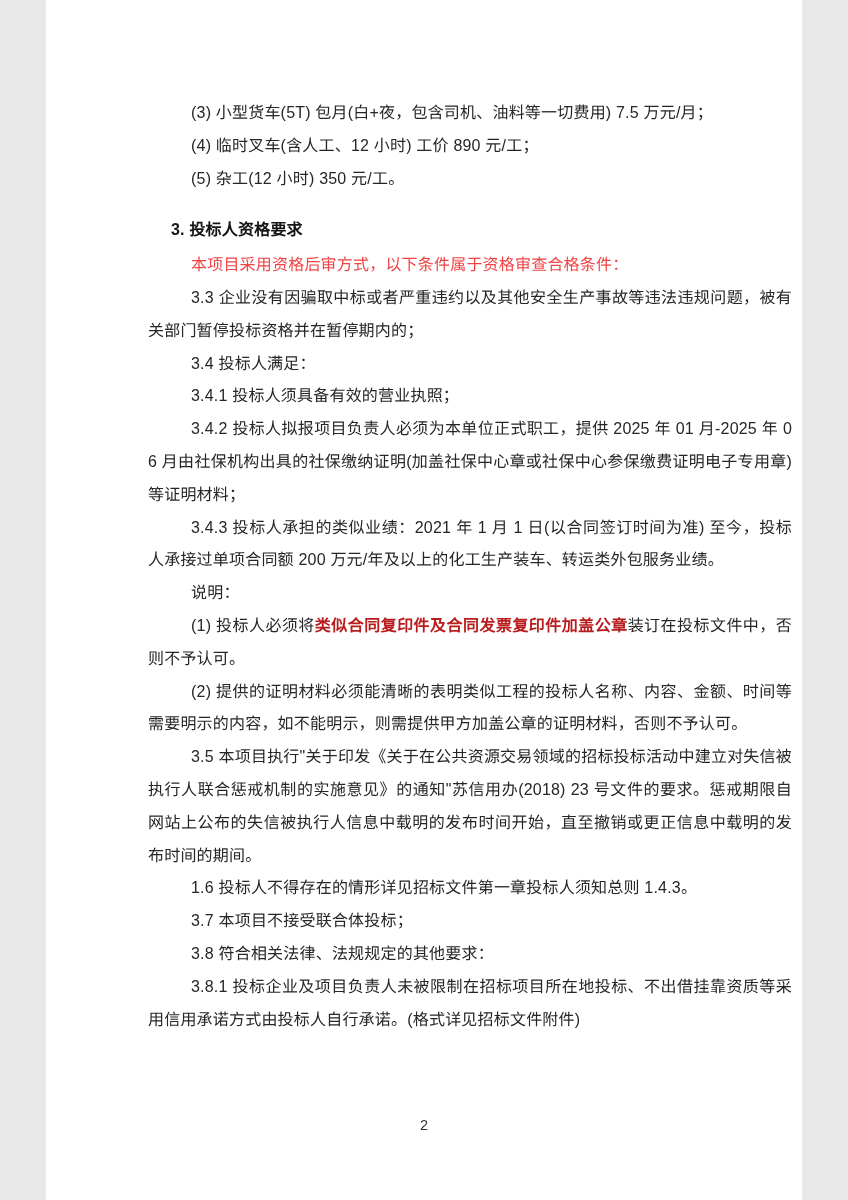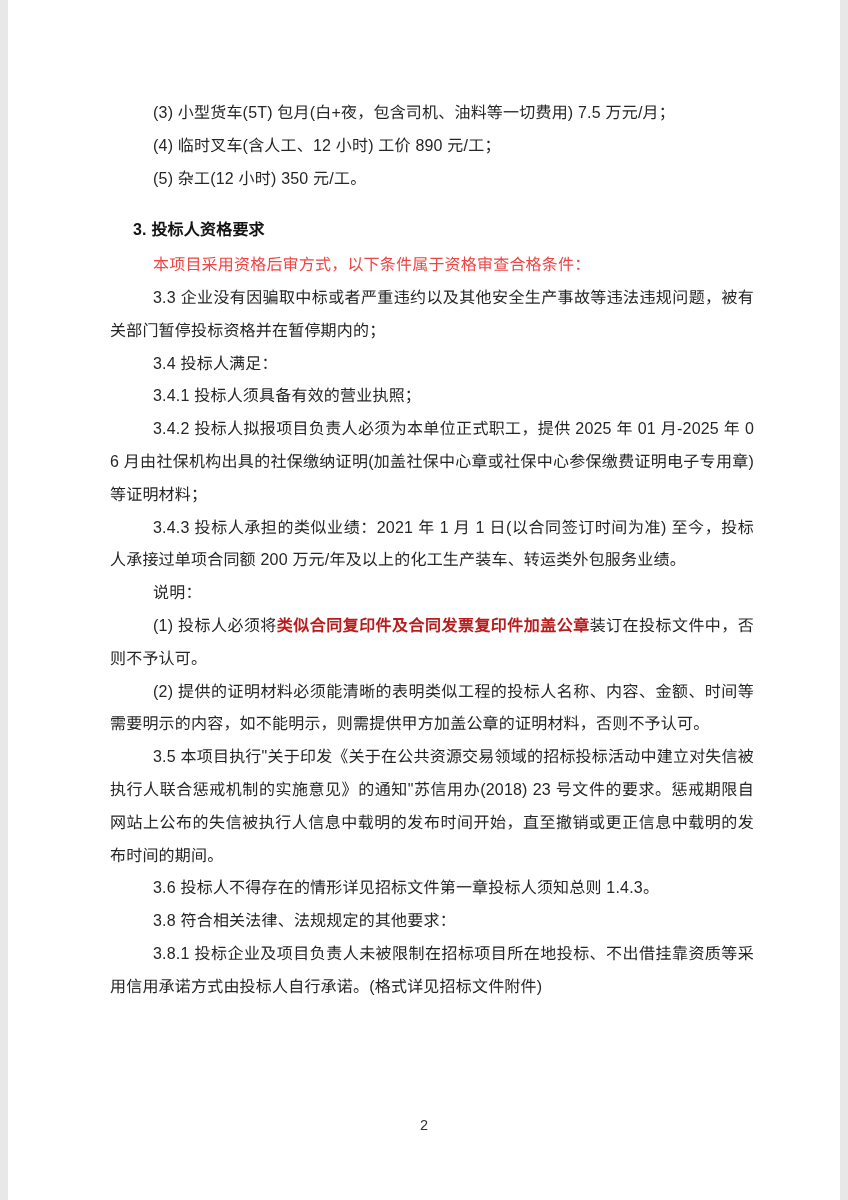--- a/index.html
+++ b/index.html
@@ -3,21 +3,21 @@
 <meta charset="utf-8">
 <style>
   html, body {
     margin: 0;
     padding: 0;
     background: #e8e8e8;
     font-family: "Liberation Sans", sans-serif;
   }
   .page {
     position: relative;
-    width: 832px;
+    width: 756px;
     height: 1200px;
     margin: 0 auto;
     background: #ffffff;
     overflow: hidden;
     box-sizing: border-box;
   }
   .content {
     position: absolute;
     top: 97px;
     left: 102px;
@@ -73,20 +73,21 @@
       <p class="bold"><span>本项目采用资格后审方式，以下条件属于资格审查合格条件：</span></p>
       <p class="body"><span>3.3 企业没有因骗取中标或者严重违约以及其他安全生产事故等违法违规问题，被有关部门暂停投标资格并在暂停期内的；</span></p>
       <p class="body"><span>3.4 投标人满足：</span></p>
       <p class="body"><span>3.4.1 投标人须具备有效的营业执照；</span></p>
       <p class="body"><span>3.4.2 投标人拟报项目负责人必须为本单位正式职工，提供 2025 年 01 月-2025 年 06 月由社保机构出具的社保缴纳证明(加盖社保中心章或社保中心参保缴费证明电子专用章) 等证明材料；</span></p>
       <p class="body"><span>3.4.3 投标人承担的类似业绩：2021 年 1 月 1 日(以合同签订时间为准) 至今，投标人承接过单项合同额 200 万元/年及以上的化工生产装车、转运类外包服务业绩。</span></p>
       <p class="body"><span>说明：</span></p>
       <p class="body"><span>(1) 投标人必须将</span><span class="b">类似合同复印件及合同发票复印件加盖公章</span><span>装订在投标文件中，否则不予认可。</span></p>
       <p class="body"><span>(2) 提供的证明材料必须能清晰的表明类似工程的投标人名称、内容、金额、时间等需要明示的内容，如不能明示，则需提供甲方加盖公章的证明材料，否则不予认可。</span></p>
       <p class="body"><span>3.5 本项目执行"关于印发《关于在公共资源交易领域的招标投标活动中建立对失信被执行人联合惩戒机制的实施意见》的通知"苏信用办(2018) 23 号文件的要求。惩戒期限自网站上公布的失信被执行人信息中载明的发布时间开始，直至撤销或更正信息中载明的发布时间的期间。</span></p>
-      <p class="body"><span>3.6 投标人不得存在的情形详见招标文件第一章投标人须知总则 1.4.3。</span></p>
+      <p class="body"><span>1.6 投标人不得存在的情形详见招标文件第一章投标人须知总则 1.4.3。</span></p>
+      <p class="body"><span>3.7 本项目不接受联合体投标；</span></p>
       <p class="body"><span>3.8 符合相关法律、法规规定的其他要求：</span></p>
       <p class="body"><span>3.8.1 投标企业及项目负责人未被限制在招标项目所在地投标、不出借挂靠资质等采用信用承诺方式由投标人自行承诺。(格式详见招标文件附件)</span></p>
     </div>
   <div class="page-footer">
     <span class="num">2</span>
   </div>
 </div>
 
 </body></html>

